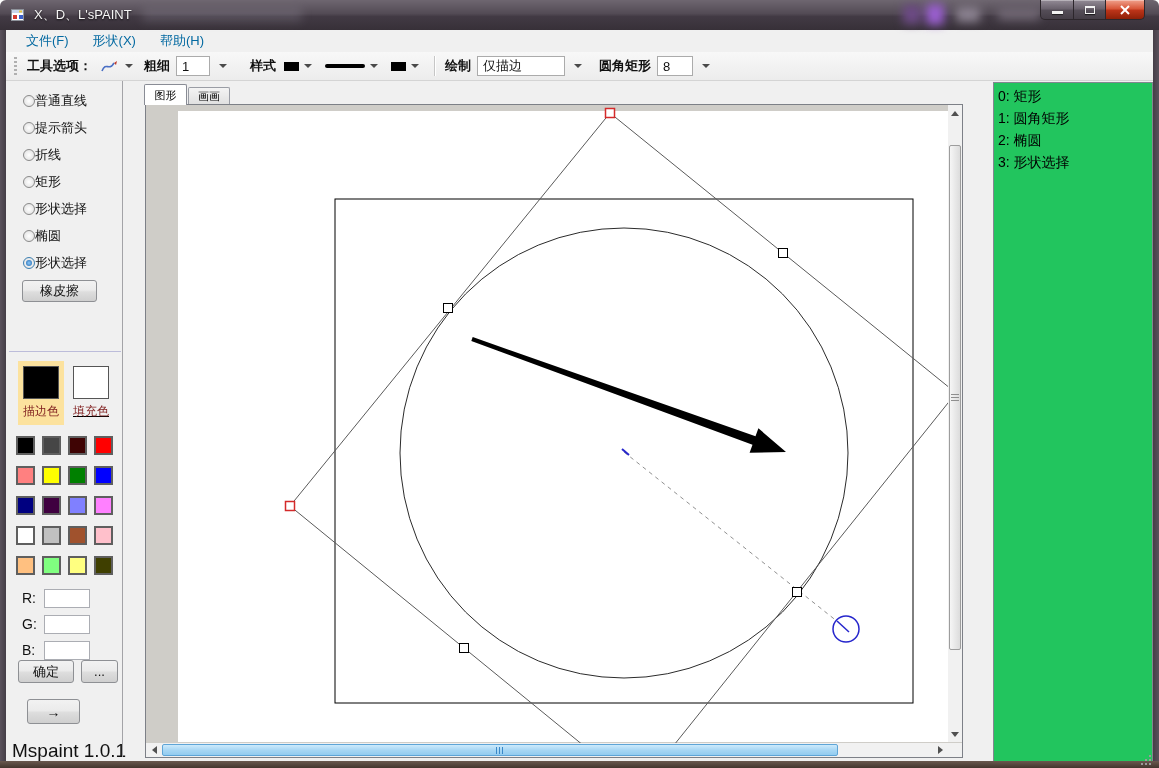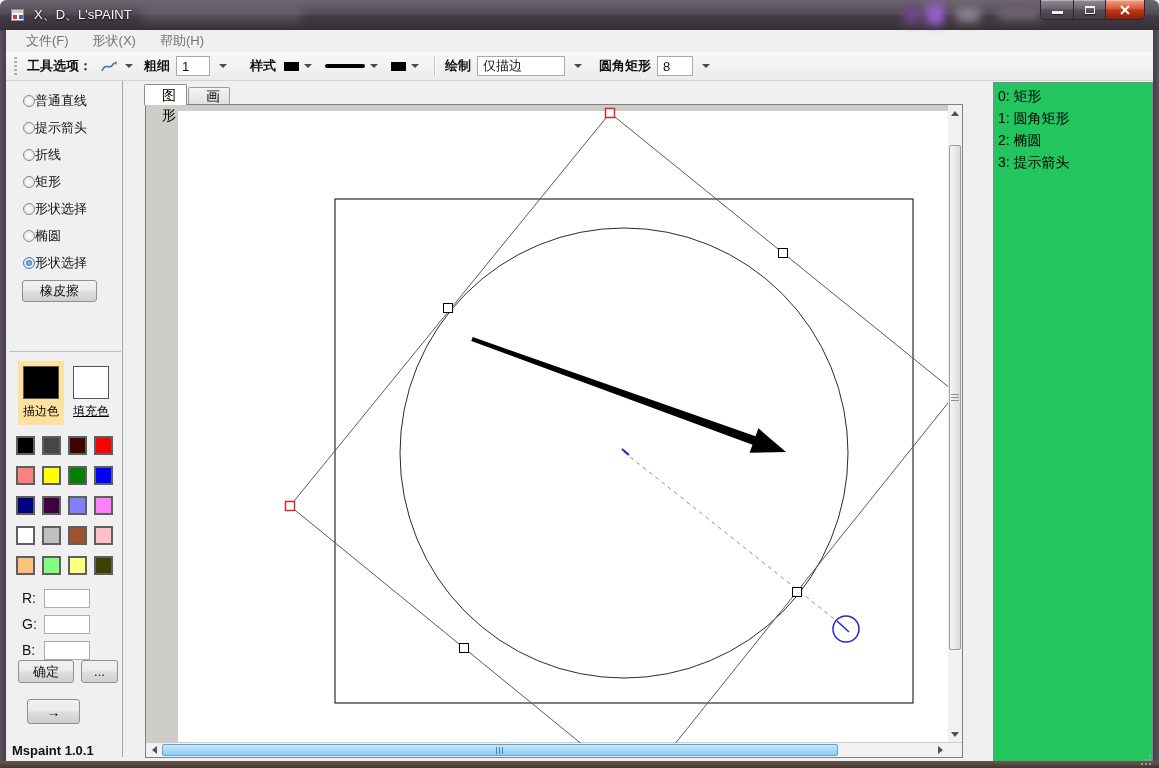--- a/index.html
+++ b/index.html
@@ -34,21 +34,21 @@
   .btn-max { left:1073px; width:33px;
     background:linear-gradient(#938b96,#6b636e 45%,#544d57 55%,#453e47); }
   .btn-close { left:1105px; width:40px; border-radius:0 0 5px 0;
     background:linear-gradient(#f0a18c,#d8573a 45%,#bb3419 55%,#8e2008); }
   .glyph-min { width:11px; height:3px; background:#f2f2f2; margin-top:6px; box-shadow:0 1px 1px rgba(0,0,0,.6); }
   .glyph-max { width:10px; height:8px; border:1px solid #f2f2f2; box-shadow:0 1px 1px rgba(0,0,0,.6), inset 0 1px 0 #f2f2f2; }
 
   
   .menubar { left:6px; top:30px; width:1147px; height:22px; background:#f0f0f0;
     display:flex; align-items:stretch; padding-left:8px; z-index:5; }
-  .menu-item { padding:0 12px; font-size:13px; color:#737373; line-height:22px; }
+  .menu-item { padding:0 12px; font-size:13px; color:#0369a1; line-height:22px; }
 
   .toolbar { left:6px; top:52px; width:1147px; height:29px;
     background:linear-gradient(#f8f8f8,#ececec); border-bottom:1px solid #d4d4d4;
     display:flex; align-items:center; gap:6px; padding-left:8px; font-size:13px; color:#111; z-index:5; }
   .grip { width:3px; height:18px;
     background:repeating-linear-gradient(180deg,#b0b0b0 0 2px,transparent 2px 4px); margin-right:4px; }
   .tb-label { white-space:nowrap;font-weight:bold; }
   .combo { height:20px; background:#fff; border:1px solid #ababab; display:flex; align-items:center;
     padding:0 5px; font-size:13px; }
   .dd-arrow { width:0; height:0; border-left:4px solid transparent; border-right:4px solid transparent;
@@ -71,36 +71,36 @@
   .win-button { border:1px solid #8e9094; border-radius:3px; font-size:13px; color:#111;
     background:linear-gradient(#f2f2f2,#ebebeb 45%,#dddddd 55%,#cfcfcf);
     display:flex; align-items:center; justify-content:center; }
   .eraser-btn { left:15px; top:199px; width:75px; height:22px; }
   .panel-divider { left:2px; top:270px; width:112px; height:1px; background:#bcbcda; }
 
   .swatch-holder { top:280px; width:46px; height:64px; display:flex; flex-direction:column; align-items:center; }
   .holder-stroke { left:11px; }
   .holder-fill { left:61px;text-decoration:underline; }
   .big-swatch { width:36px; height:33px; margin-top:5px; border:1px solid #555; }
-  .swatch-label { font-size:12px; margin-top:4px; color:#000000; white-space:nowrap; }
+  .swatch-label { font-size:12px; margin-top:4px; color:#7f1d1d; white-space:nowrap; }
 
   .color-palette { position:absolute; left:9px; top:355px; width:97px;
     display:grid; grid-template-columns:repeat(4,19px); column-gap:7px; row-gap:11px; }
   .swatch { width:19px; height:19px; border:2px solid #5f5f5f; }
 
   .rgb-row { left:15px; height:20px; display:flex; align-items:center; }
   .rgb-label { width:22px; font-size:14px; color:#111; }
   .rgb-input { width:46px; height:19px; border:1px solid #abadb3; background:#fff; font-size:12px; padding:0 3px; }
   .row-r { top:507px; } .row-g { top:533px; } .row-b { top:559px; }
   .ok-btn { left:11px; top:579px; width:56px; height:23px; }
   .more-btn { left:74px; top:579px; width:37px; height:23px; }
   .apply-btn { left:20px; top:618px; width:53px; height:25px; font-size:14px; }
 
   
-  .tab { font-size:14px; border-radius:2px 2px 0 0;padding-left:17px; }
+  .tab { font-size:11px; text-align:center; border-radius:2px 2px 0 0; }
   .tab-active { left:144px; top:84px; width:43px; height:21px; line-height:20px; background:#fff;
     border:1px solid #898c95; border-bottom:none; z-index:6; }
   .tab-inactive { left:188px; top:87px; width:42px; height:18px; line-height:17px;
     background:linear-gradient(#f4f4f4,#dfdfdf); border:1px solid #9a9da5; border-bottom:none; z-index:3; }
 
   .canvas-panel { left:145px; top:104px; width:818px; height:654px; border:1px solid #7d8087;
     background:#cfcdc8; z-index:4; }
   .canvas-white { position:absolute; left:32px; top:6px; width:770px; height:631px; background:#ffffff; }
   .canvas-svg { position:absolute; left:0; top:0; z-index:2; }
 
@@ -122,21 +122,21 @@
     background:linear-gradient(#cdeafc,#a8d7f4 50%,#93ccf0); border:1px solid #5ea5d7; border-radius:2px;
     display:flex; align-items:center; justify-content:center; }
   .h-grip { width:9px; height:7px; background:repeating-linear-gradient(90deg,#3a88c8 0 1px,transparent 1px 3px); }
 
   
   .shape-list { left:993px; top:82px; width:160px; height:756px; background:#22c55e;
     border:1px solid #828790; padding:2px 0; z-index:4; }
   .list-item { font-size:14px; color:#000; padding:1px 4px; line-height:20px; white-space:nowrap; }
 
   
-  .status-text { left:12px; top:741px; font-size:13px; color:#111; line-height:20px; z-index:3;font-weight:bold; }
+  .status-text { left:12px; top:741px; font-size:19px; color:#111; line-height:20px; z-index:3; }
   .grip-dot { right:8px; bottom:11px; width:2px; height:2px; background:#9b9b9b; z-index:10;
     box-shadow:-4px 4px 0 #9b9b9b, 0 4px 0 #9b9b9b, -8px 8px 0 #9b9b9b, -4px 8px 0 #9b9b9b, 0 8px 0 #9b9b9b; }
 </style>
 </head>
 <body>
 
 <div class="abs client"></div>
 
 <div class="abs titlebar">
   <svg class="abs app-icon" width="16" height="16" viewBox="0 0 16 16">
@@ -354,17 +354,17 @@
         <div class="tri-right"></div>
       </div>
   </div>
   <div class="scroll-corner"></div>
 </div>
 
 <div class="abs shape-list">
     <div class="list-item">0: 矩形</div>
     <div class="list-item">1: 圆角矩形</div>
     <div class="list-item">2: 椭圆</div>
-    <div class="list-item">3: 提示箭头</div>
+    <div class="list-item">3: 形状选择</div>
   </div>
 
 <span class="abs status-text">Mspaint 1.0.1</span>
 <div class="abs grip-dot"></div>
 
 </body></html>

